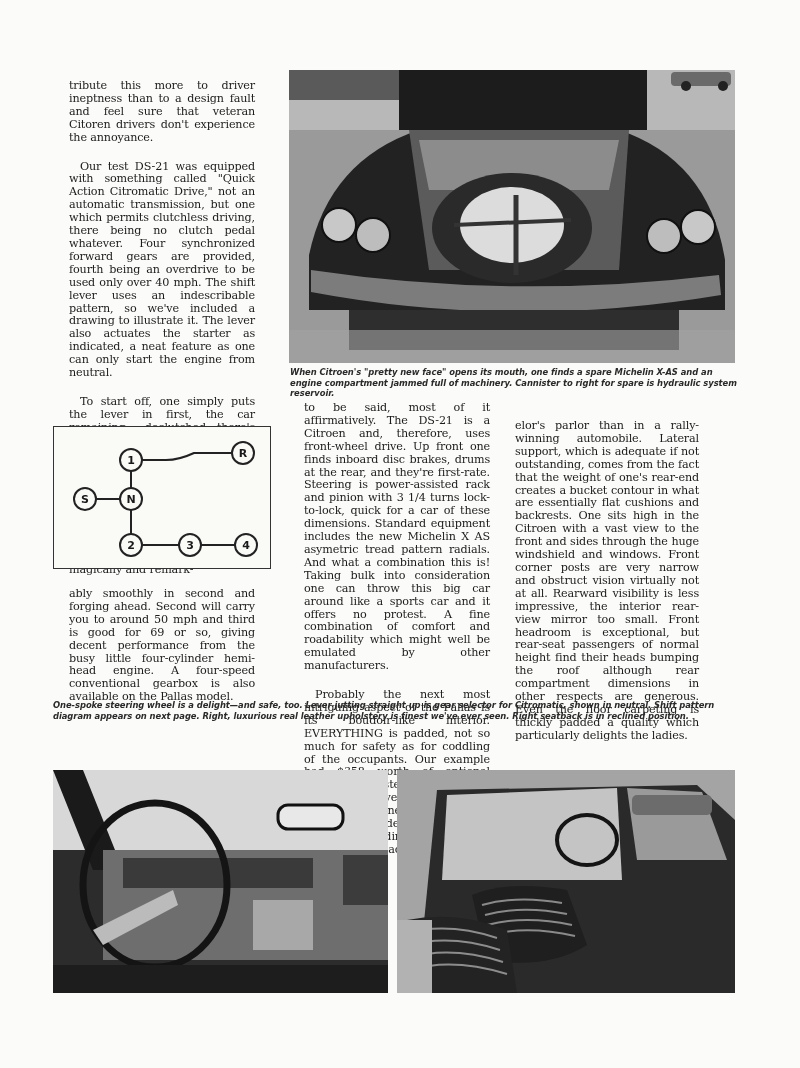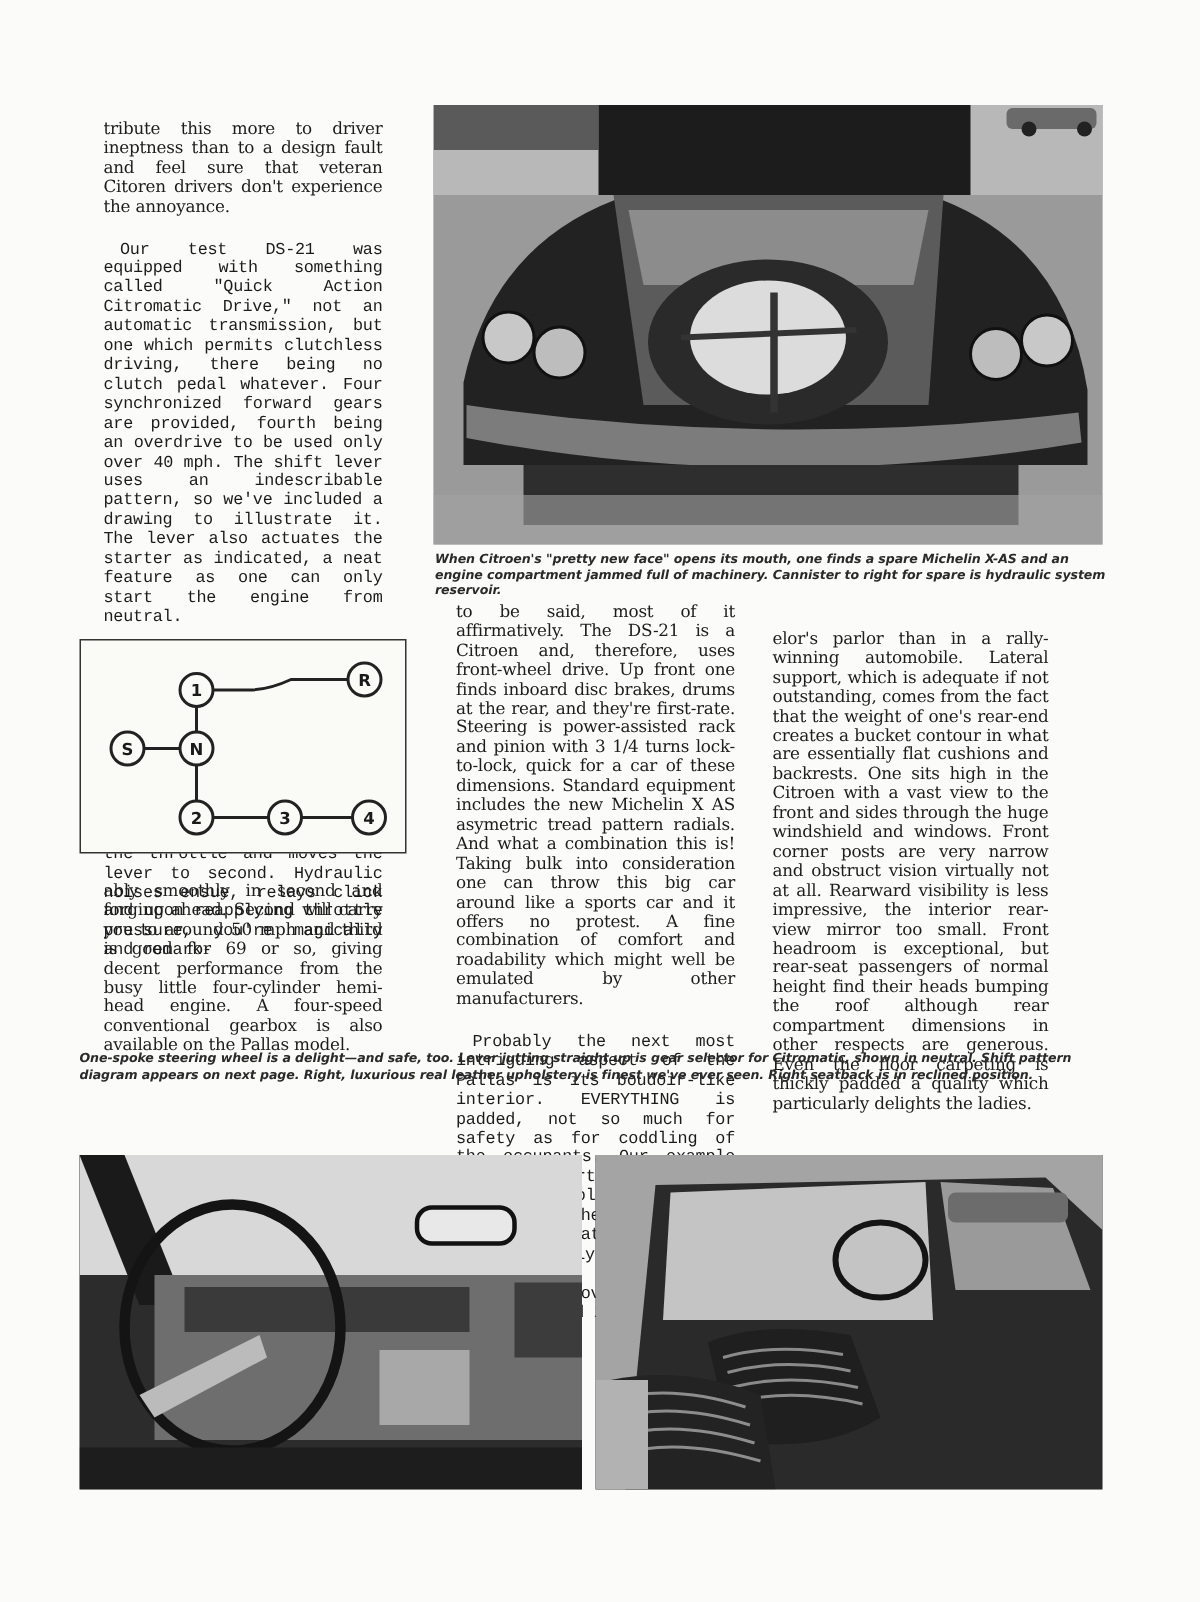--- a/index.html
+++ b/index.html
@@ -7,21 +7,21 @@
     width: 800px; height: 1068px; position: relative; overflow: hidden;
     background: #fbfbf9; color: #1c1c1c;
     font-family: "DejaVu Serif", serif;
   }
   .col {
     position: absolute;
     font-size: 11.2px; line-height: 12.9px;
     text-align: justify; letter-spacing: -0.15px;
   }
   .col p { margin: 16px; }
-  .col p.indent { text-indent: 11px; font-family: Liberation Mono, monospace; }
+  .col p.indent { text-indent: 11px; }
   #col1a { left: 53px; top: 64px; width: 218px; }
   #col1b { left: 53px; top: 572px; width: 218px; }
   #col2 { left: 288px; top: 386px; width: 218px; }
   #col3 { left: 499px; top: 404px; width: 216px; }
   .caption {
     position: absolute;
     font-family: "DejaVu Sans", sans-serif; font-style: italic; font-weight: bold;
     font-size: 8.4px; line-height: 10.6px; color: #2a2a2a; letter-spacing: -0.05px;
   }
   #caption-top { left: 290px; top: 367px; width: 450px; }

